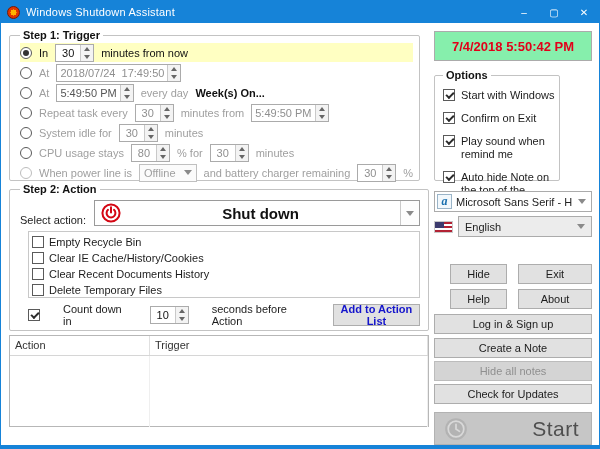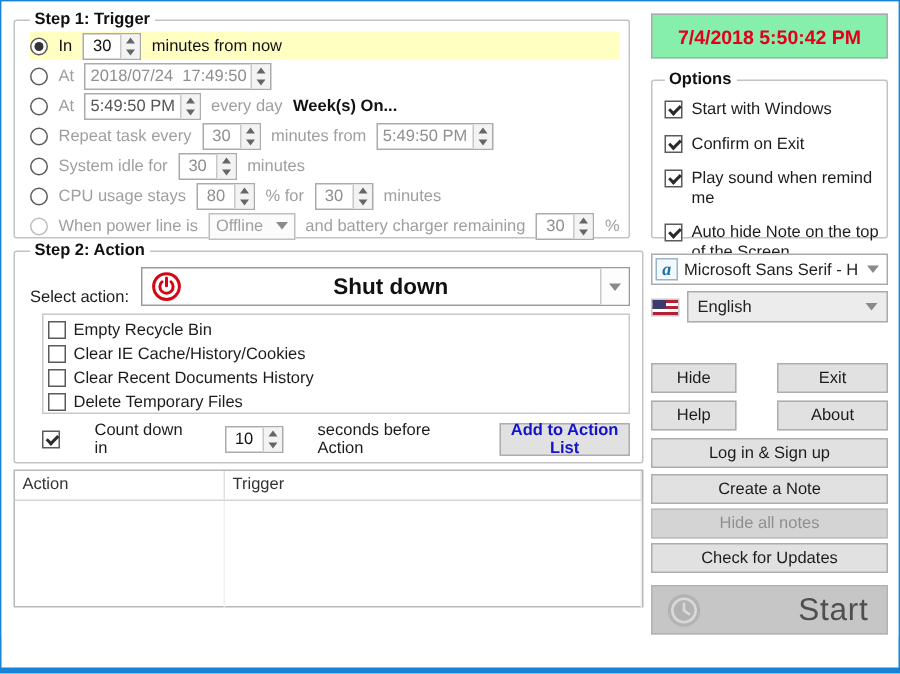--- a/index.html
+++ b/index.html
@@ -80,51 +80,60 @@
   .at-head{display:flex;height:20px;border-bottom:1px solid #d6d6d6;color:#333}
   .at-col1{width:140px;padding:3px 0 0 5px;border-right:1px solid #e0e0e0}
   .at-col2{flex:1;padding:3px 0 0 5px;border-right:1px solid #e0e0e0}
   .at-body{display:flex;height:71px}
   .ab-col1{width:140px;border-right:1px solid #efefef}
   .ab-col2{flex:1;border-right:1px solid #efefef}
   
   .datetime{position:absolute;left:0;top:8px;width:158px;height:30px;border:1px solid #ababab;
     background:#86efac;display:flex;align-items:center;justify-content:center;
     color:var(--red);font-weight:bold;font-size:13px;white-space:nowrap}
-  .grp-options{position:absolute;left:0;top:46px;width:158px;height:112px;padding:2px 4px}
+  .grp-options{position:absolute;left:0;top:46px;width:126px;height:112px;padding:2px 4px}
   .opt{display:flex;align-items:flex-start;gap:6px;margin:6px 0 10px 4px;color:#1c1c1c;line-height:13px}
   .opt .cb{margin-top:0}
   .font-combo{position:absolute;left:0;top:168px;width:158px;height:21px;border:1px solid #ababab;
     background:#fff;display:flex;align-items:center;padding:0 5px 0 2px;gap:4px}
   .font-glyph{width:15px;height:15px;border:1px solid #9ab4c8;background:#f2f8fc;color:#1a6fae;
     font-family:"Liberation Serif",serif;font-style:italic;font-weight:bold;font-size:12px;
     display:flex;align-items:center;justify-content:center}
   .font-name{flex:1;text-align:left;color:#222;white-space:nowrap;overflow:hidden}
   .lang-row{position:absolute;left:0;top:193px;width:158px;height:21px;display:flex;
     align-items:center;gap:5px}
   .flag{width:19px;height:12px;position:relative;flex:0 0 auto;border:1px solid #c9c9c9;
     background:repeating-linear-gradient(to bottom,#b22234 0 2px,#fff 2px 4px)}
   .flag::before{content:'';position:absolute;left:0;top:0;width:9px;height:6px;background:#3c3b6e}
   .lang-combo{flex:1;height:21px;border:1px solid #ababab;background:#ececec;display:flex;
     align-items:center;padding:0 6px;color:#222}
   .lang-combo .chev{margin-left:auto}
   .rb{position:absolute;height:20px}
-  .rb.half-l{left:0;width:57px}
+  .rb.half-l{left:16px;width:57px}
   .rb.half-r{left:84px;width:74px}
   .rb.full{left:0;width:158px}
   .rb.disabled{background:#d4d4d4;color:#8f8f8f;border-color:#bcbcbc}
   .start-btn{position:absolute;left:0;top:389px;width:158px;height:33px;background:#c6c6c6;
     border:1px solid #b2b2b2;display:flex;align-items:center;padding:0 12px 0 8px}
   .start-txt{margin-left:auto;font-size:21px;color:#4f4f4f;letter-spacing:.5px}
 </style>
 </head>
 <body>
 
 <div class="window">
 
+  <div class="titlebar">
+    <span class="app-icon"></span>
+    <span class="tb-title">Windows Shutdown Assistant</span>
+    <span class="tb-controls">
+      <span class="tb-btn">–</span>
+      <span class="tb-btn">▢</span>
+      <span class="tb-btn">✕</span>
+    </span>
+  </div>
 
   <div class="content">
 
     <fieldset class="grp-step1">
       <legend>Step 1: Trigger</legend>
 
       <div class="trow sel">
         <span class="radio checked"></span>
         <span class="lbl">In</span>
         <span class="spin dark">

